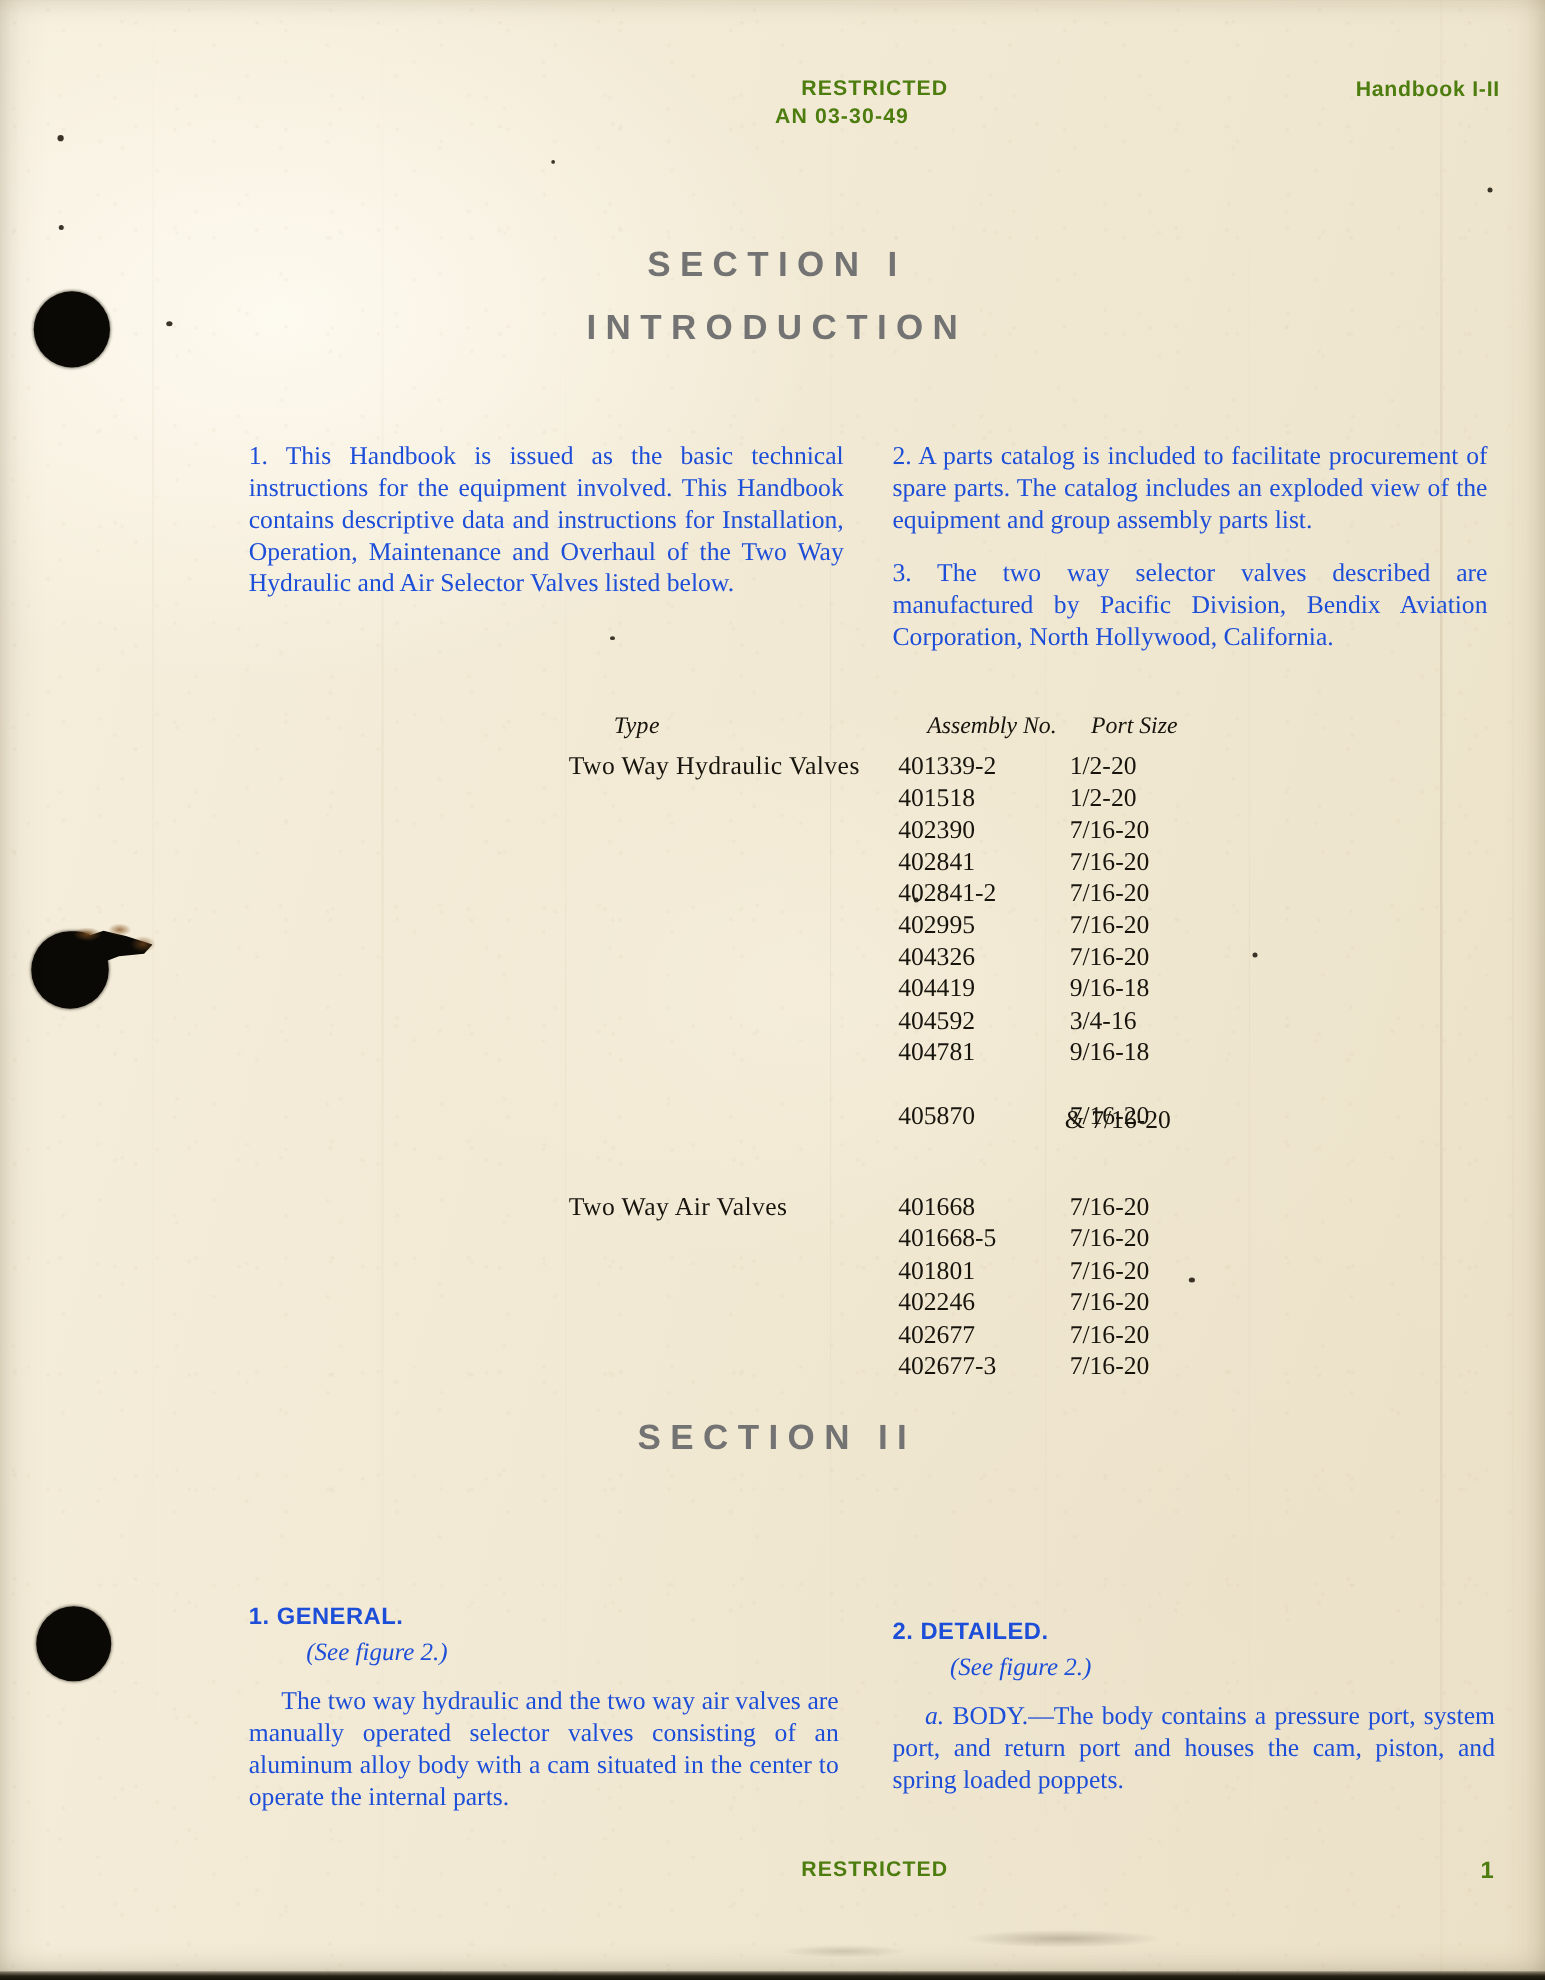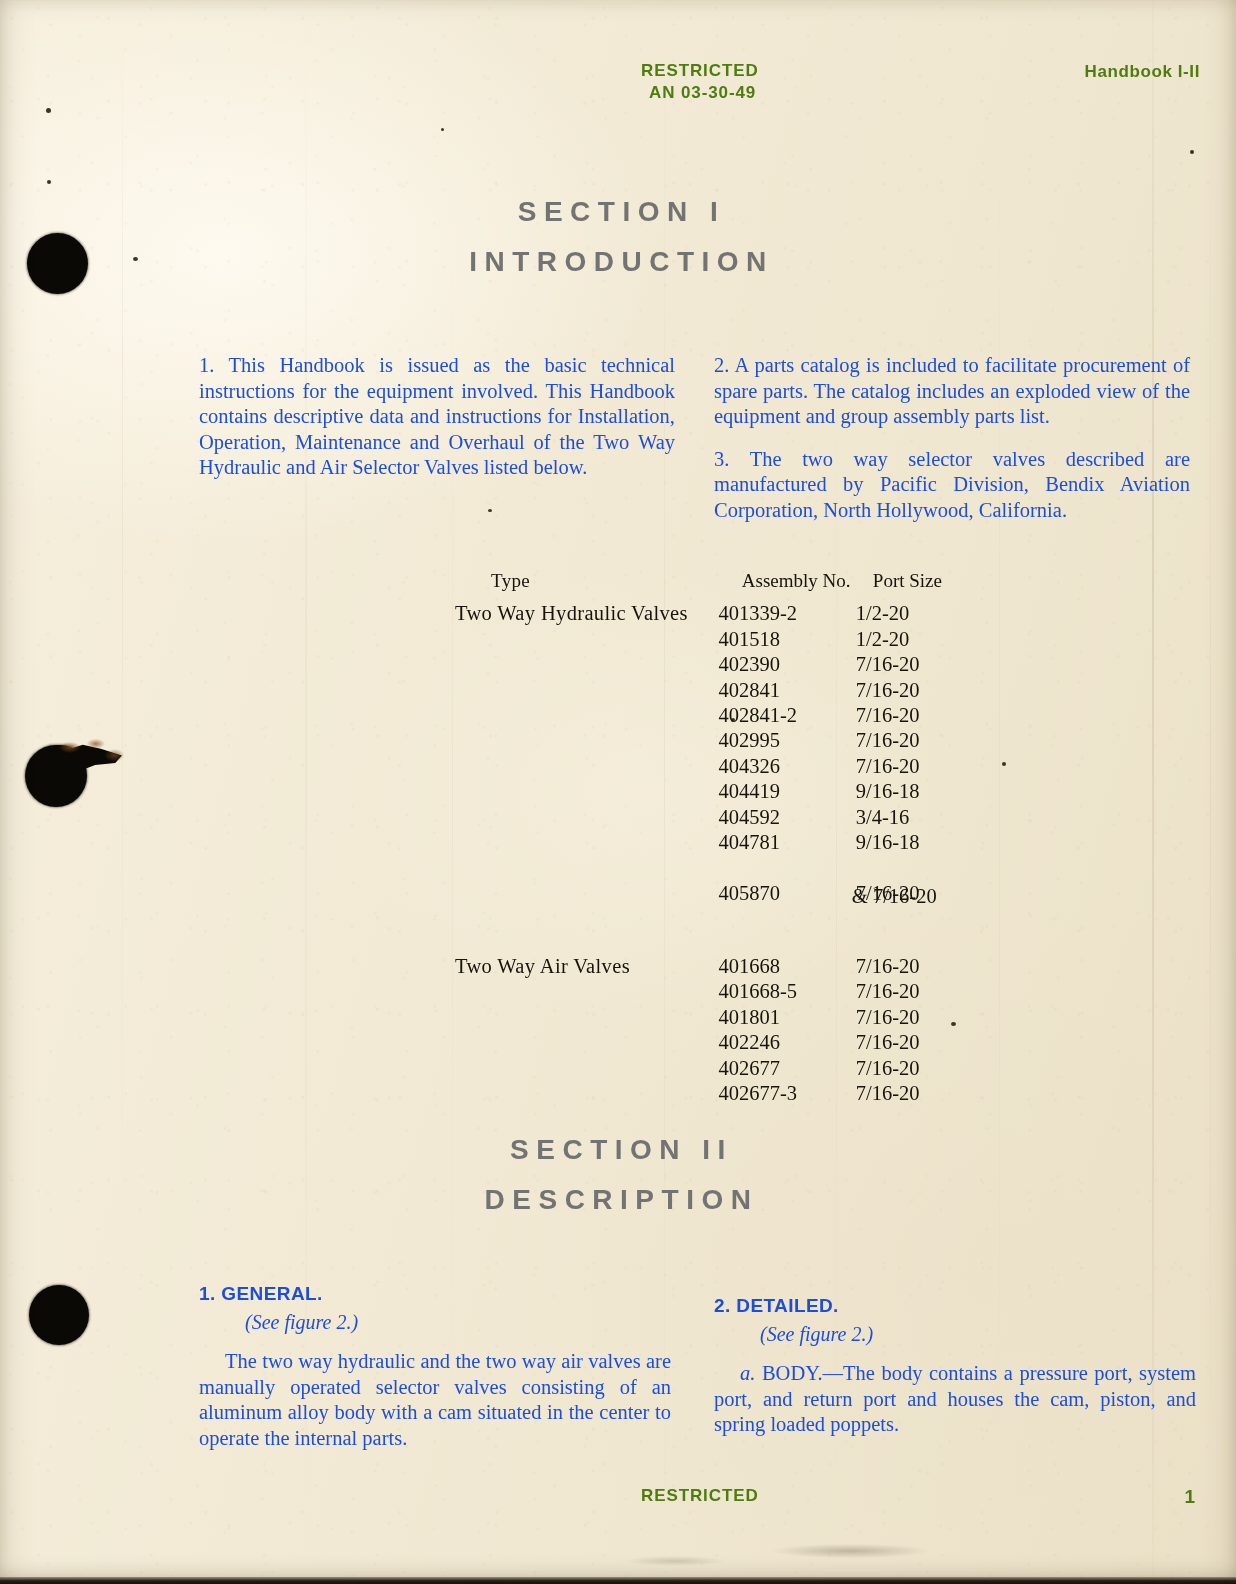--- a/index.html
+++ b/index.html
@@ -128,21 +128,21 @@
     font-family: "Liberation Sans", sans-serif;
     font-weight: bold;
     color: #4d7c0f;
   }
   #hdr-restricted {
     left: 641px; top: 61px;
     font-size: 17px;
     letter-spacing: .9px;
   }
   #hdr-an {
-    left: 649px; top: 83px;
+    left: 620px; top: 83px;
     font-size: 17px;
     letter-spacing: .9px;
   }
   #hdr-sections {
     right: 36px; top: 62px;
     font-size: 17px;
     letter-spacing: .6px;
   }
   #ftr-restricted {
     left: 641px; bottom: 78px;
@@ -222,20 +222,21 @@
     position: absolute;
     left: 455px;
     top: 568px;
     width: 500px;
     font-size: 20.5px;
     line-height: 25.4px;
     color: #17140d;
   }
   #valve-table .thead {
     display: flex;
+    font-style: italic;
     font-size: 19px;
     margin-bottom: 8px;
   }
   #valve-table .thead .c-type  { width: 272px; padding-left: 36px; }
   #valve-table .thead .c-asm   { width: 132px; }
   #valve-table .thead .c-port  { width: 96px; }
 
   #valve-table .row {
     display: flex;
     height: 25.4px;
@@ -399,21 +400,20 @@
         <div class="row">
           <span class="c-type"></span>
           <span class="c-asm">402677-3</span>
           <span class="c-port">7/16-20</span>
         </div>
       </div>
   </div>
 
   <div class="sec-head" id="section-2-heading">
     <span class="line1">SECTION II</span>
-    <span class="line2">DESCRIPTION</span>
   </div>
 
   <div class="col" id="col-left-desc">
     <span class="subhead">1.  GENERAL.</span>
     <span class="figref">(See figure 2.)</span>
     <p class="para-indent tight">The two way hydraulic and the two way air valves are manually operated selector valves consisting of an aluminum alloy body with a cam situated in the center to operate the internal parts.</p>
   </div>
 
   <div class="col" id="col-right-desc">
     <span class="subhead">2.  DETAILED.</span>

